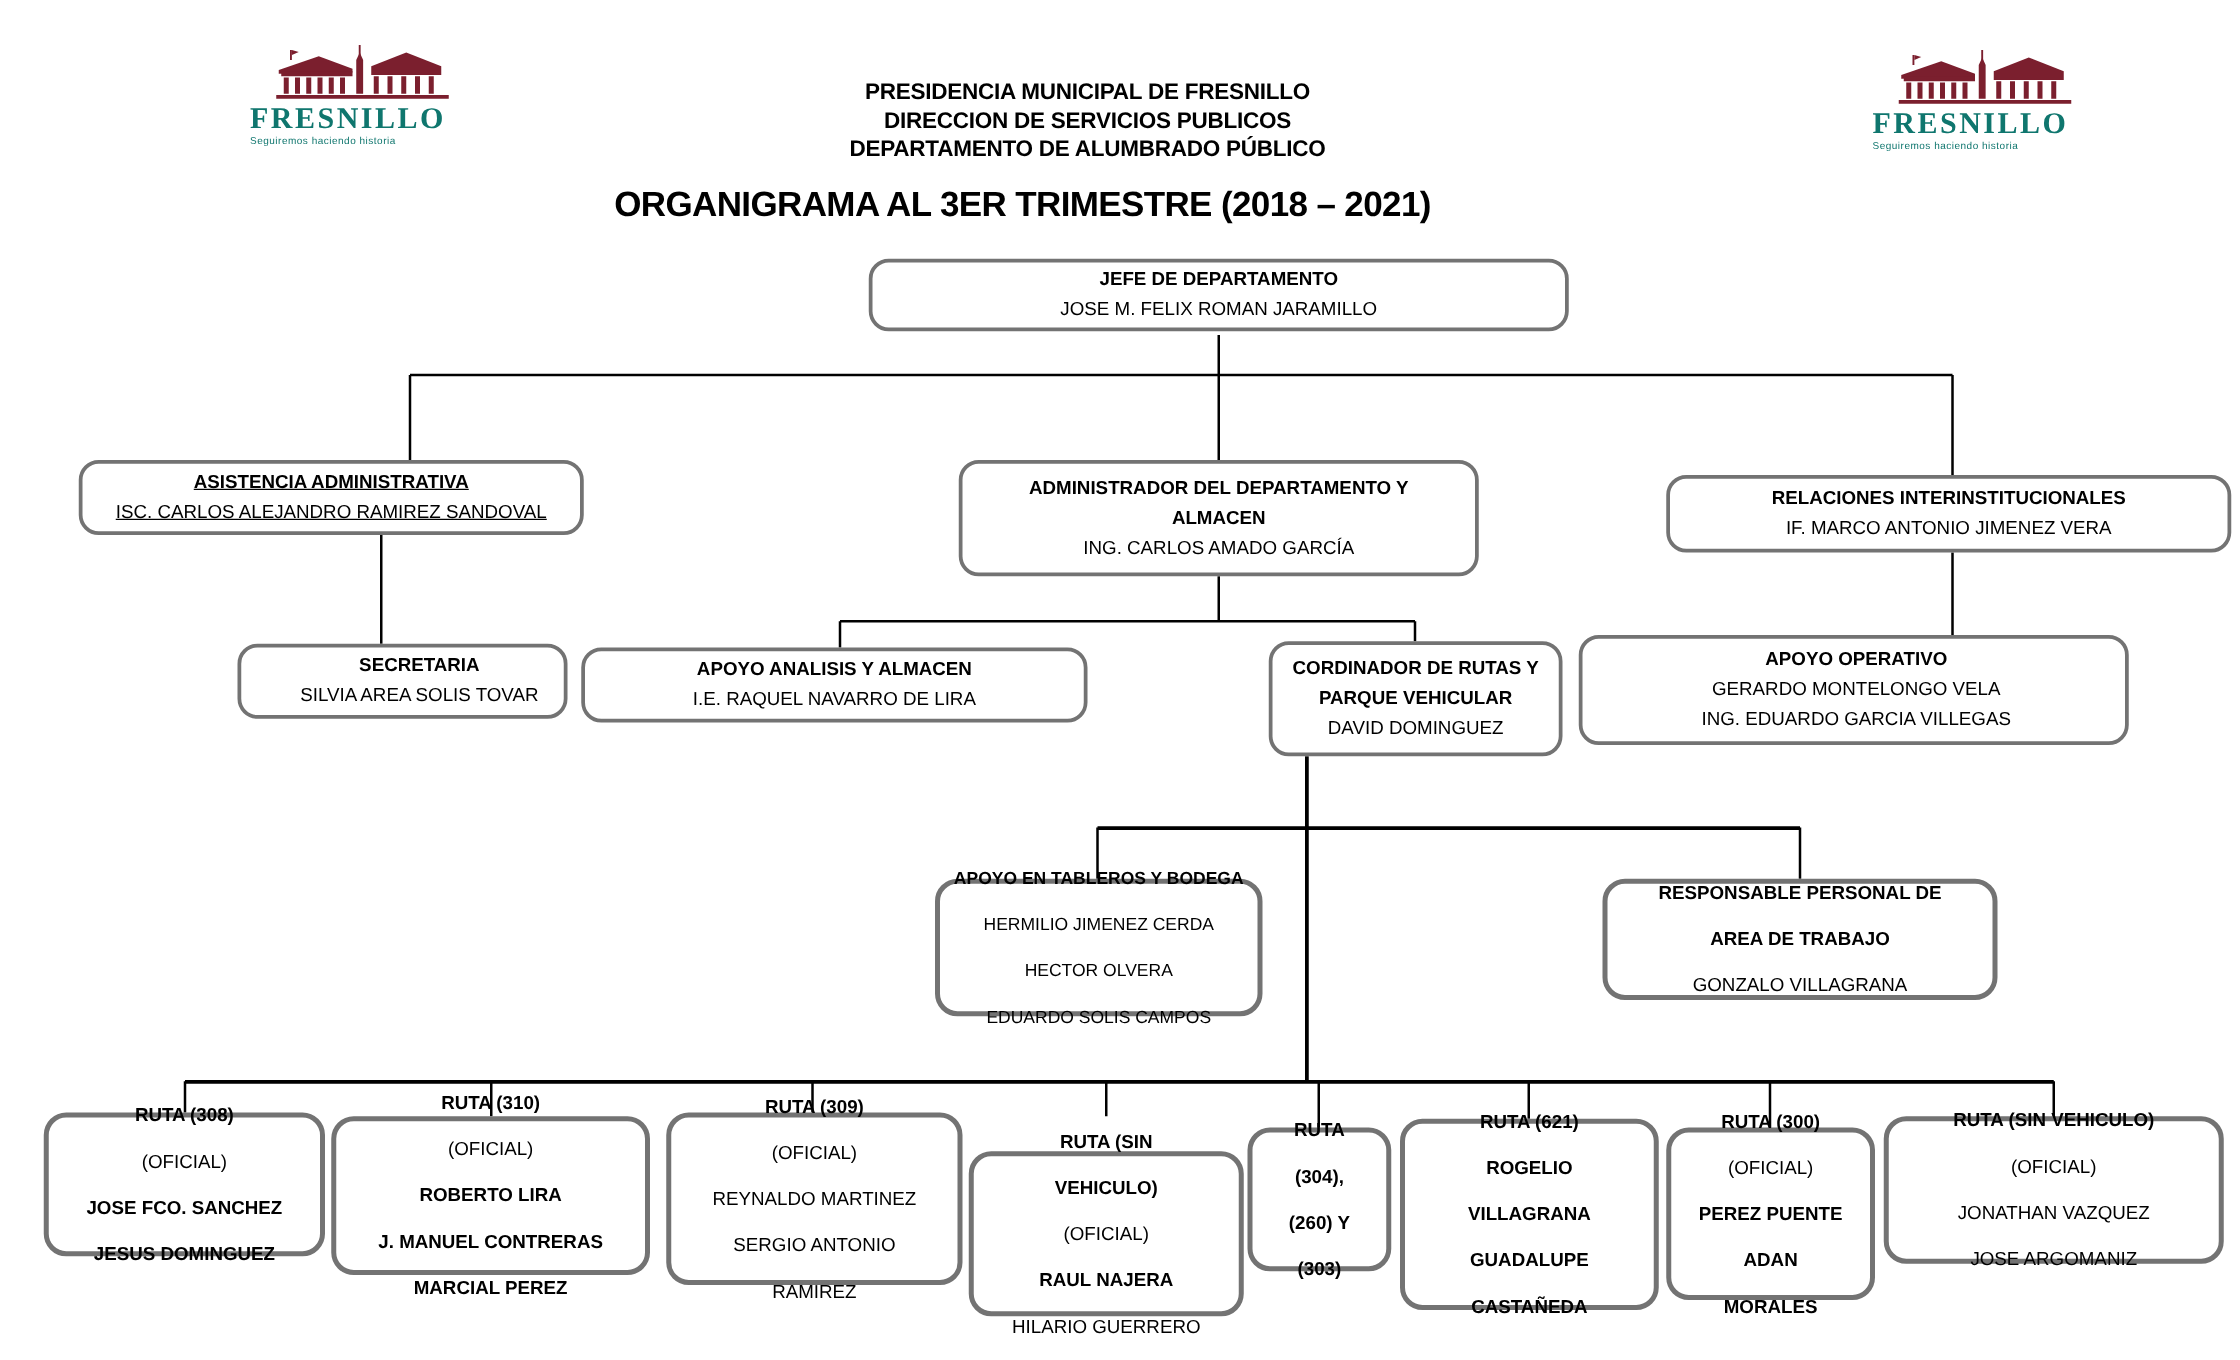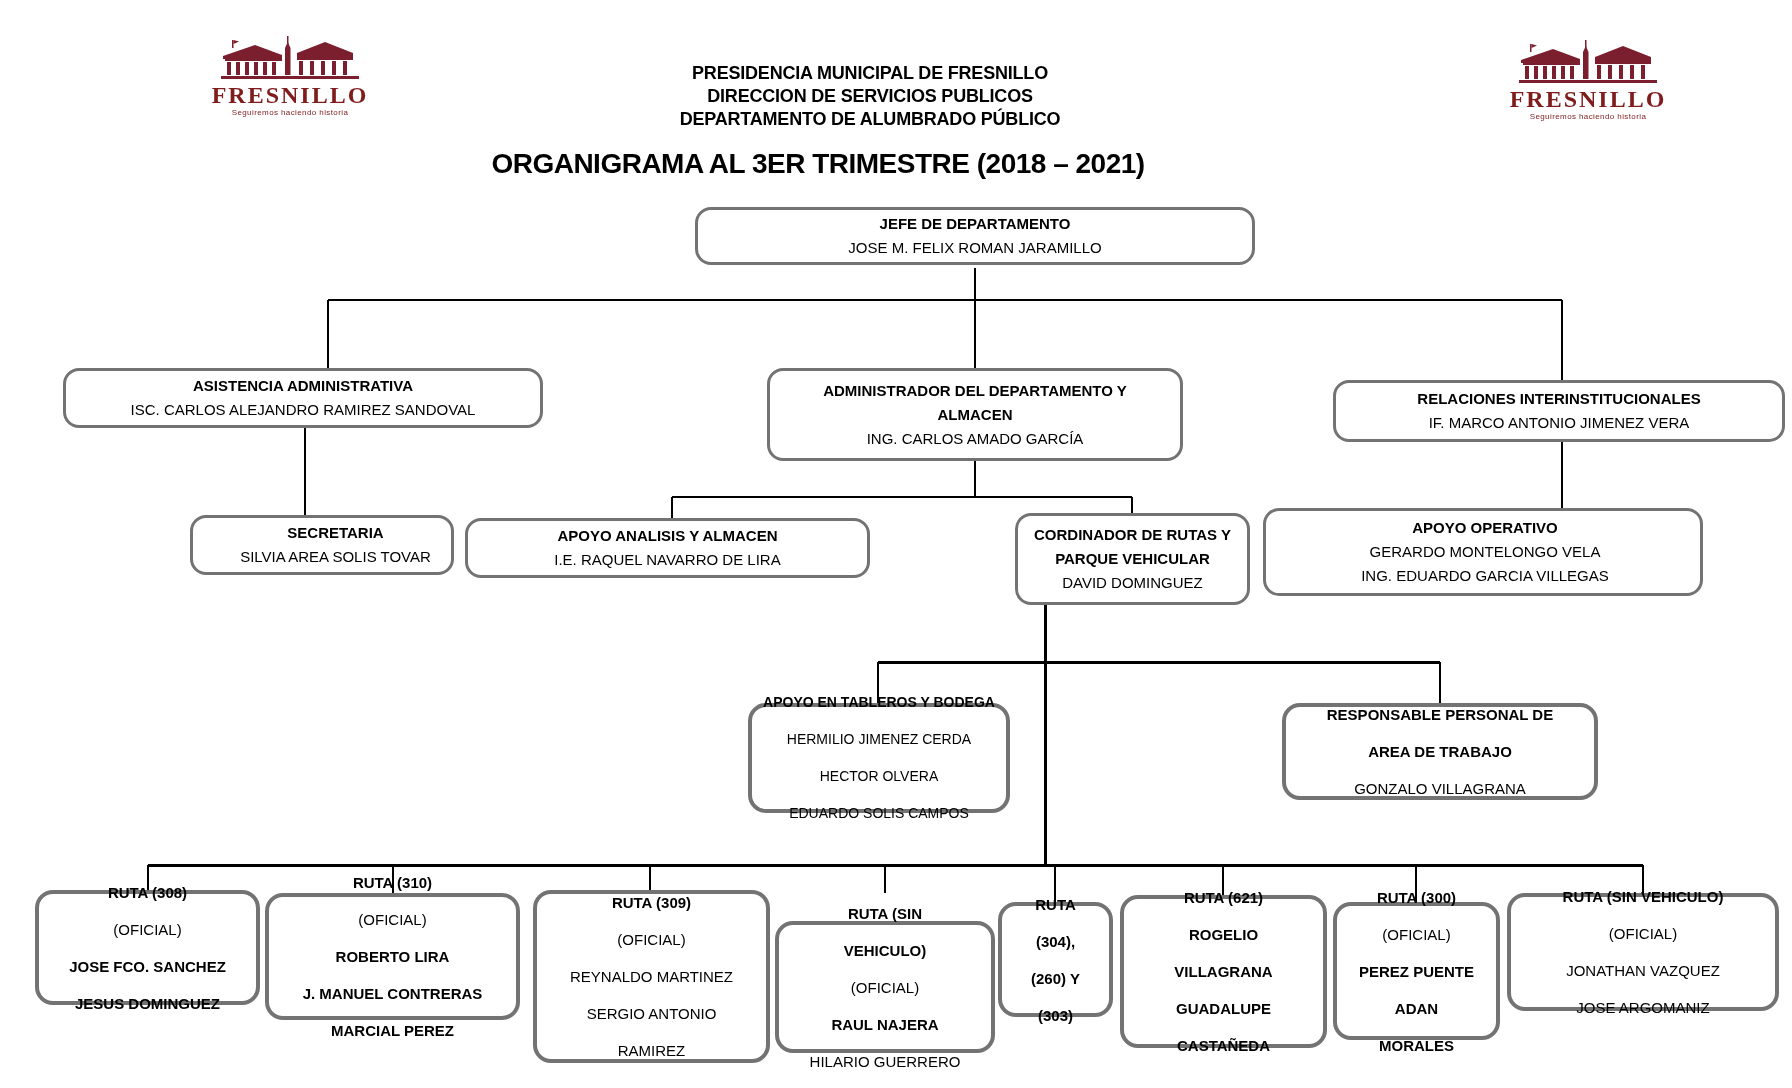--- a/index.html
+++ b/index.html
@@ -4,21 +4,21 @@
 <style>
   html,body{margin:0;padding:0;background:#fff;}
   #canvas{
     position:relative;width:1792px;height:1088px;background:#fff;overflow:hidden;
     font-family:"Liberation Sans",sans-serif;color:#000;
   }
   .org-header{position:absolute;left:520px;top:62px;width:700px;text-align:center;
     font-weight:bold;font-size:18px;line-height:23px;letter-spacing:-0.2px;}
   .page-title{position:absolute;left:368px;top:148px;width:900px;text-align:center;
     font-weight:bold;font-size:28px;letter-spacing:-0.5px;}
-  .logo{position:absolute;width:180px;text-align:center;color:#7f1d1d;}
+  .logo{position:absolute;width:180px;text-align:left;color:#0f766e;}
   .logo svg{width:150px;height:46px;display:block;margin:0 auto;}
   .logo .word{font-family:"Liberation Serif",serif;font-weight:bold;font-size:24px;
     letter-spacing:2px;line-height:26px;}
   .logo .tag{font-size:8px;letter-spacing:0.4px;line-height:10px;}
   .box{position:absolute;background:#fff;border:3px solid #737373;border-radius:16px;
     box-sizing:border-box;display:flex;flex-direction:column;justify-content:center;
     align-items:center;text-align:center;font-size:15px;line-height:24px;padding:2px 6px;}
   .box.thick{border-width:4px;border-radius:18px;line-height:25px;gap:12px;}
   .box .b{font-weight:bold;}
   .edge{position:absolute;background:#000;}
@@ -117,21 +117,21 @@
     <div class="edge" style="background: rgb(0, 0, 0); left: 649px; top: 865px; width: 2px; height: 25px;"></div>
     <div class="edge" style="background: rgb(0, 0, 0); left: 884px; top: 865px; width: 2px; height: 28px;"></div>
     <div class="edge" style="background: rgb(0, 0, 0); left: 1054px; top: 865px; width: 2px; height: 37px;"></div>
     <div class="edge" style="background: rgb(0, 0, 0); left: 1222px; top: 865px; width: 2px; height: 30px;"></div>
     <div class="edge" style="background: rgb(0, 0, 0); left: 1415px; top: 865px; width: 2px; height: 37px;"></div>
     <div class="edge" style="background: rgb(0, 0, 0); left: 1642px; top: 865px; width: 2px; height: 28px;"></div>
     <div class="box" style="left: 695px; top: 207px; width: 560px; height: 58px;">
       <div class="b">JEFE DE DEPARTAMENTO</div>
       <div class="">JOSE M. FELIX ROMAN JARAMILLO</div>
     </div>
-    <div class="box" style="left: 63px; top: 368px; width: 480px; height: 60px;">
+    <div class="box" style="left: 63px; top: 368px; width: 404px; height: 60px; text-decoration: underline;">
       <div class="b">ASISTENCIA ADMINISTRATIVA</div>
       <div class="">ISC. CARLOS ALEJANDRO RAMIREZ SANDOVAL</div>
     </div>
     <div class="box" style="left: 767px; top: 368px; width: 416px; height: 93px;">
       <div class="b">ADMINISTRADOR DEL DEPARTAMENTO Y</div>
       <div class="b">ALMACEN</div>
       <div class="">ING. CARLOS AMADO GARCÍA</div>
     </div>
     <div class="box" style="left: 1333px; top: 380px; width: 452px; height: 62px;">
       <div class="b">RELACIONES INTERINSTITUCIONALES</div>
@@ -172,21 +172,21 @@
       <div class="b">JOSE FCO. SANCHEZ</div>
       <div class="b">JESUS DOMINGUEZ</div>
     </div>
     <div class="box thick" style="left: 265px; top: 893px; width: 255px; height: 127px;">
       <div class="b">RUTA (310)</div>
       <div class="">(OFICIAL)</div>
       <div class="b">ROBERTO LIRA</div>
       <div class="b">J. MANUEL CONTRERAS</div>
       <div class="b">MARCIAL PEREZ</div>
     </div>
-    <div class="box thick" style="left: 533px; top: 890px; width: 237px; height: 173px;">
+    <div class="box thick" style="left: 533px; top: 890px; width: 237px; height: 138px;">
       <div class="b">RUTA (309)</div>
       <div class="">(OFICIAL)</div>
       <div class="">REYNALDO MARTINEZ</div>
       <div class="">SERGIO ANTONIO</div>
       <div class="">RAMIREZ</div>
     </div>
     <div class="box thick" style="left: 775px; top: 893px; width: 220px; height: 132px; margin-top: 28px;">
       <div class="b">RUTA (SIN</div>
       <div class="b">VEHICULO)</div>
       <div class="">(OFICIAL)</div>

